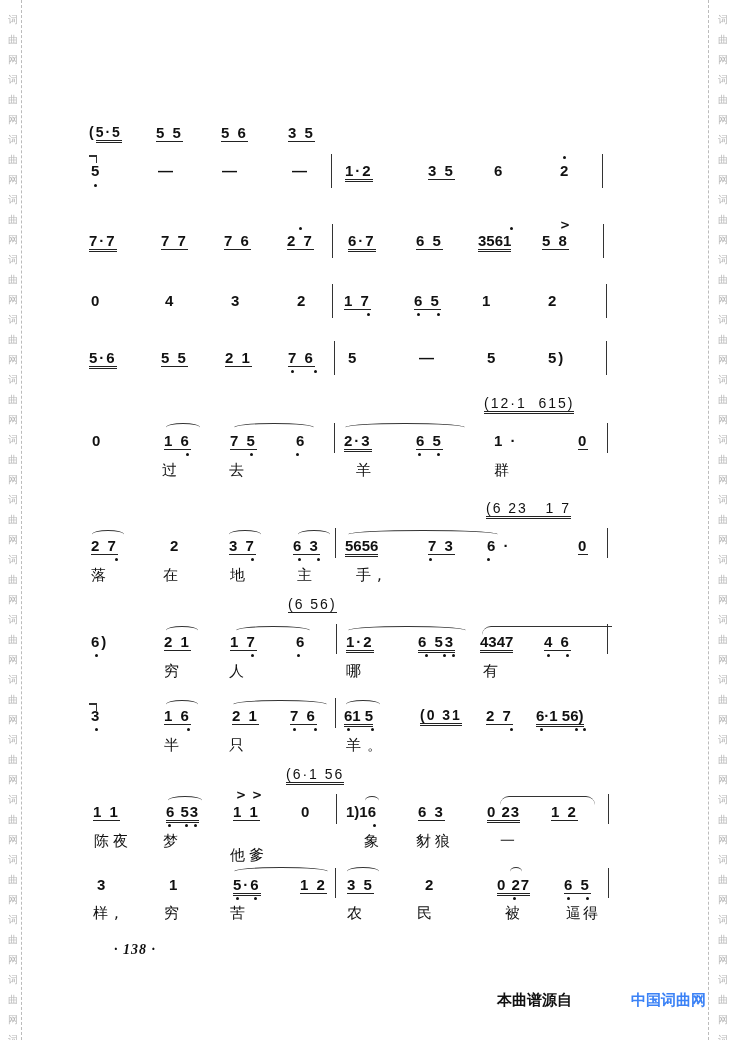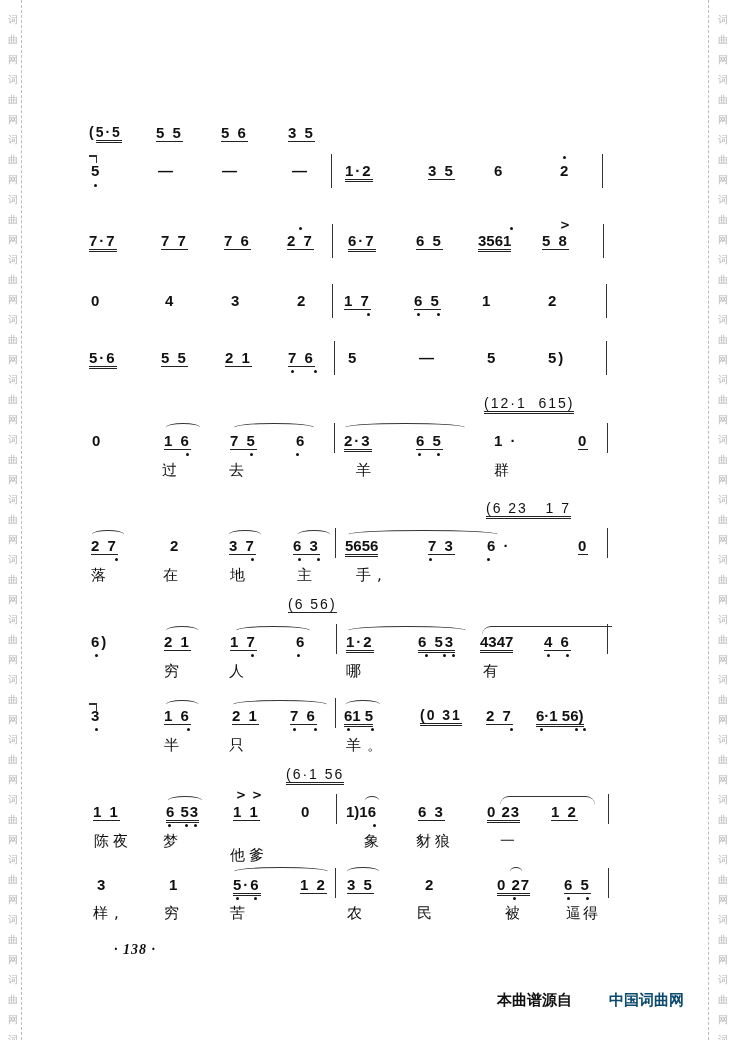--- a/index.html
+++ b/index.html
@@ -458,13 +458,13 @@
     <span class="lyric" style="left:347px;top:38px">农</span>
     <span class="lyric" style="left:417px;top:38px">民</span>
     <span class="lyric" style="left:505px;top:38px">被</span>
     <span class="lyric" style="left:566px;top:38px;letter-spacing:2px">逼得</span>
   </div>
 </div>
 
 <div class="page-num">· 138 ·</div>
 
 <div class="footer" style="left:497px">本曲谱源自</div>
-<div class="footer" style="left: 609px; color: #0c4a6e;" id="siteName">中国词曲网</div>
+<div class="footer" style="left: 631px; color: #3b82f6;" id="siteName">中国词曲网</div>
 
 </body></html>

